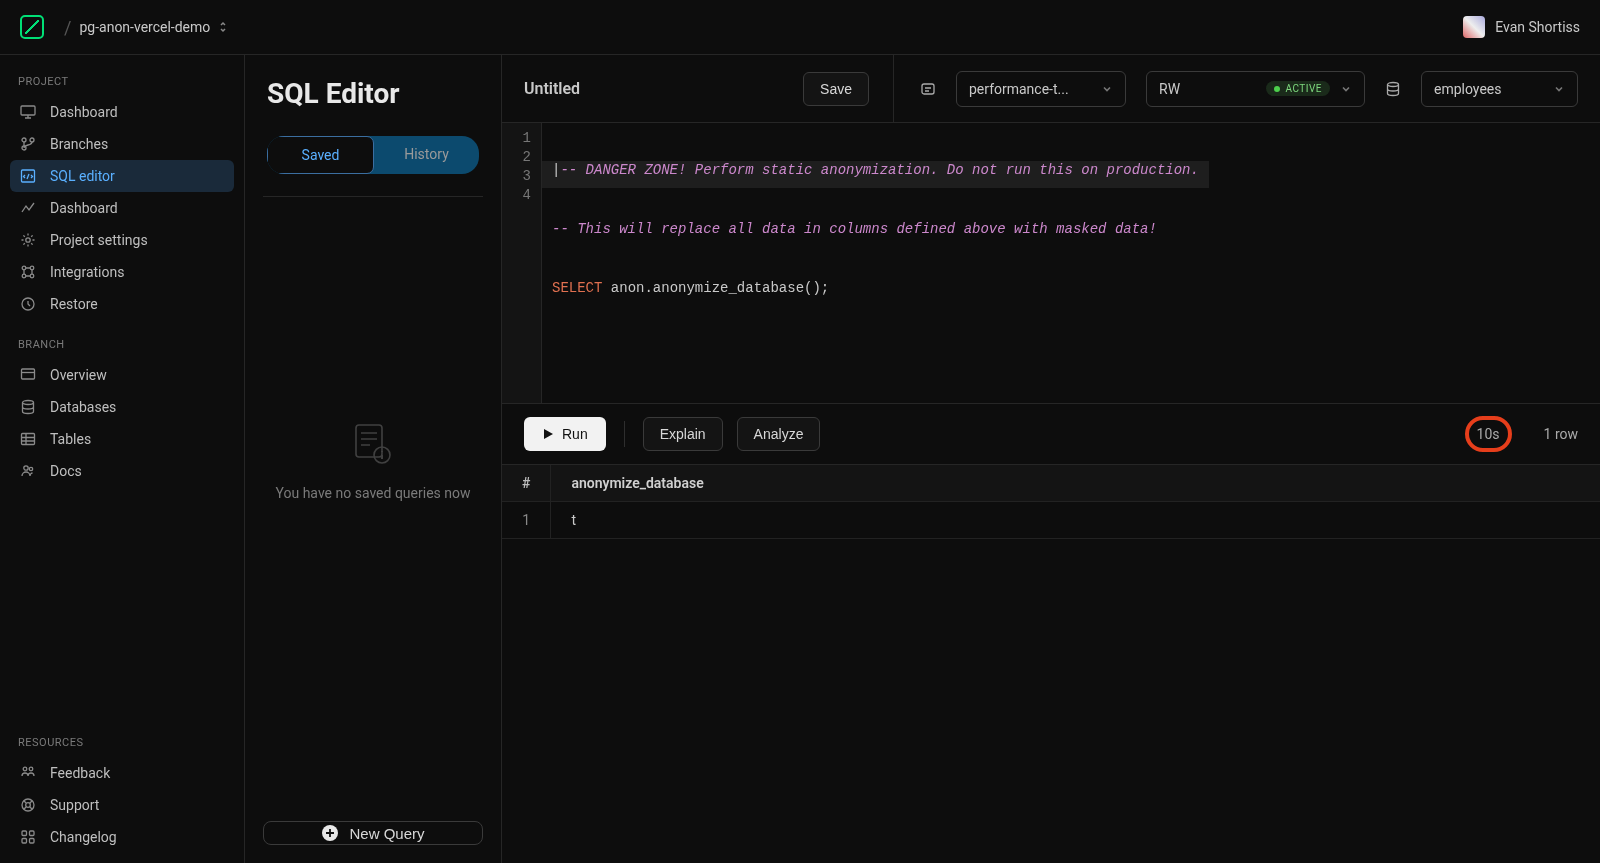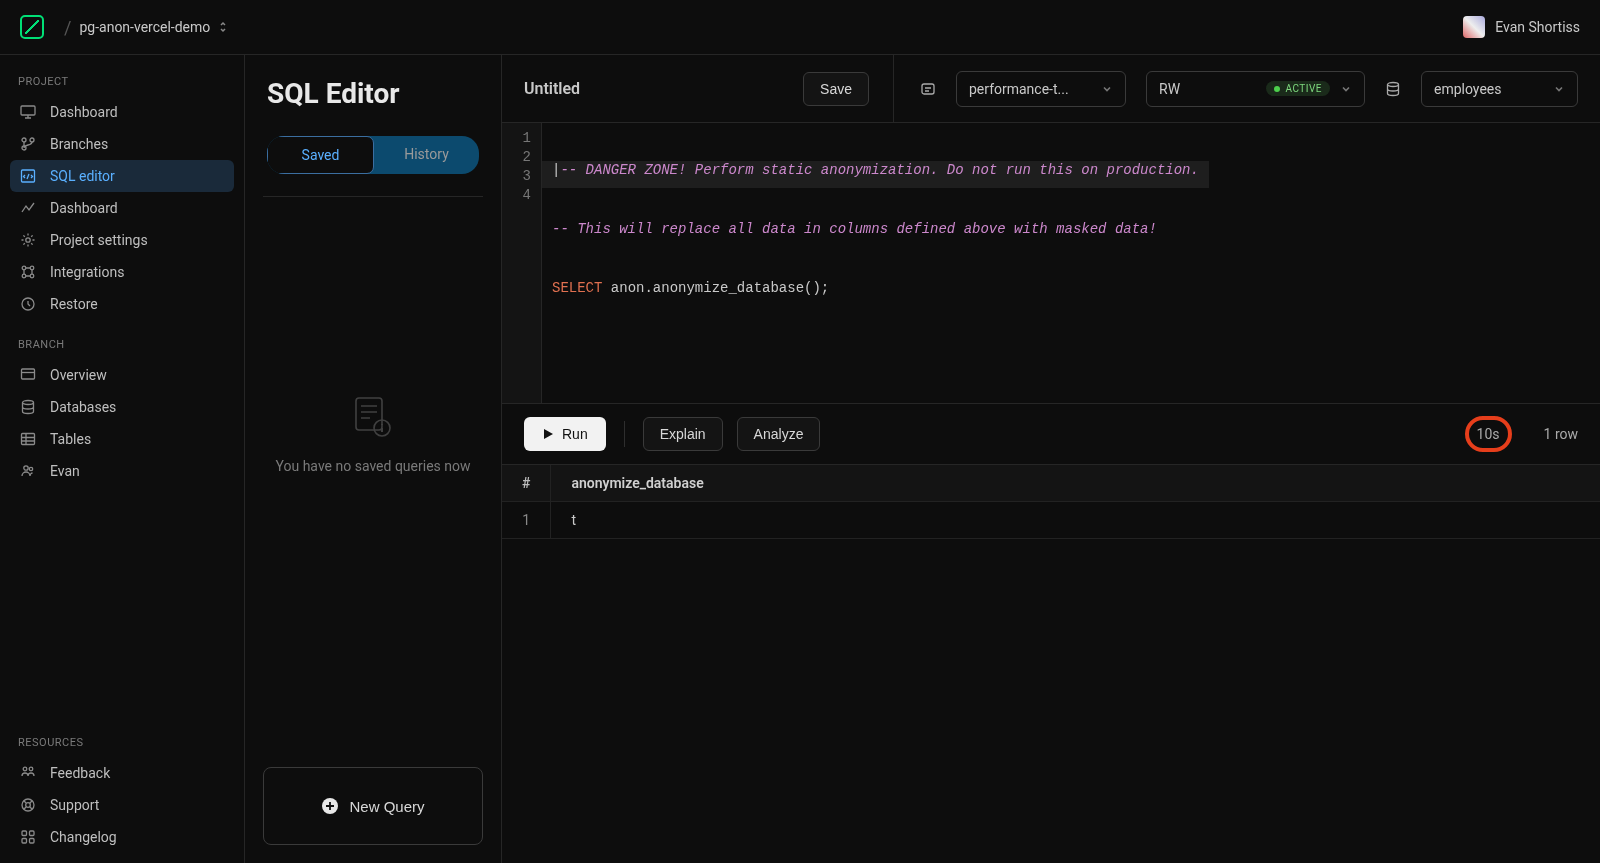--- a/index.html
+++ b/index.html
@@ -33,21 +33,21 @@
   .queries-panel { width: 257px; border-right: 1px solid #262626; display: flex; flex-direction: column; }
   .sql-title { font-size: 28px; font-weight: 700; color: #e8e8e8; padding: 22px 22px 18px 22px; }
   .tabs { display: flex; margin: 8px 22px; background: #0c4a6e; border-radius: 17px; overflow: hidden; }
   .tab { flex: 1; text-align: center; padding: 10px 0; font-size: 14px; color: #9a9a9a; cursor: pointer; }
   .tab.active { background: #0d0d0d; color: #5ab0ff; border: 1px solid #3b6ea0; border-radius: 7px; }
   .queries-panel .divider { height: 1px; background: #262626; margin: 14px 18px 0 18px; }
   .empty-area { flex: 1; display: flex; flex-direction: column; align-items: center; justify-content: center; color: #6a6a6a; gap: 16px; padding-bottom: 80px; }
   .empty-ico { opacity: .55; }
   .empty-text { font-size: 14px; color: #7a7a7a; }
   .new-query-wrap { padding: 18px; }
-  .new-query { width: 100%; border: 1px solid #3a3a3a; background: transparent; color: #d8d8d8; padding: 29px 0; border-radius: 8px; font-size: 15px; display: flex; align-items: center; justify-content: center; gap: 10px; cursor: pointer; }
+  .new-query { width: 100%; border: 1px solid #3a3a3a; background: transparent; color: #d8d8d8; padding: 2px 0; border-radius: 8px; font-size: 15px; display: flex; align-items: center; justify-content: center; gap: 10px; cursor: pointer; }
 
   
   .main { flex: 1; display: flex; flex-direction: column; min-width: 0; }
   .main-top { height: 68px; border-bottom: 1px solid #262626; display: flex; align-items: center; padding: 0 22px; gap: 14px; }
   .file-title { font-size: 16px; font-weight: 600; color: #c9c9c9; }
   .grow { flex: 1; }
   .btn { border: 1px solid #3a3a3a; background: #141414; color: #d8d8d8; padding: 8px 16px; border-radius: 6px; font-size: 14px; cursor: pointer; }
   .btn-sep-wrap { display:flex; align-items:center; gap:20px; border-left: 1px solid #262626; padding-left: 26px; margin-left: 10px; height: 100%; }
   .dropdown { border: 1px solid #3a3a3a; border-radius: 6px; padding: 0 12px; height: 36px; display: flex; align-items: center; gap: 10px; font-size: 14px; color: #c9c9c9; cursor: pointer; }
   .dropdown .chev { color: #777; }
@@ -204,21 +204,21 @@
         <span>Tables</span>
       </div>
       <div class="nav-item">
         <span class="ico">
             <svg width="16" height="16" viewBox="0 0 16 16" fill="none" stroke="currentColor" stroke-width="1.3">
               <circle cx="6" cy="5" r="2.2"></circle>
               <circle cx="11" cy="6" r="1.7"></circle>
               <path d="M2 13c0-2.2 1.8-4 4-4s4 1.8 4 4M10 13c0-1.5 1.2-3 2.5-3"></path>
             </svg>
           </span>
-        <span>Evan</span>
+        <span>Docs</span>
       </div>
 
       <div style="flex:1"></div>
 
       <div class="sec-label">RESOURCES</div>
       <div class="nav-item">
         <span class="ico">
             <svg width="16" height="16" viewBox="0 0 16 16" fill="none" stroke="currentColor" stroke-width="1.3">
               <circle cx="5" cy="4" r="1.8"></circle>
               <circle cx="11" cy="4" r="1.8"></circle>

